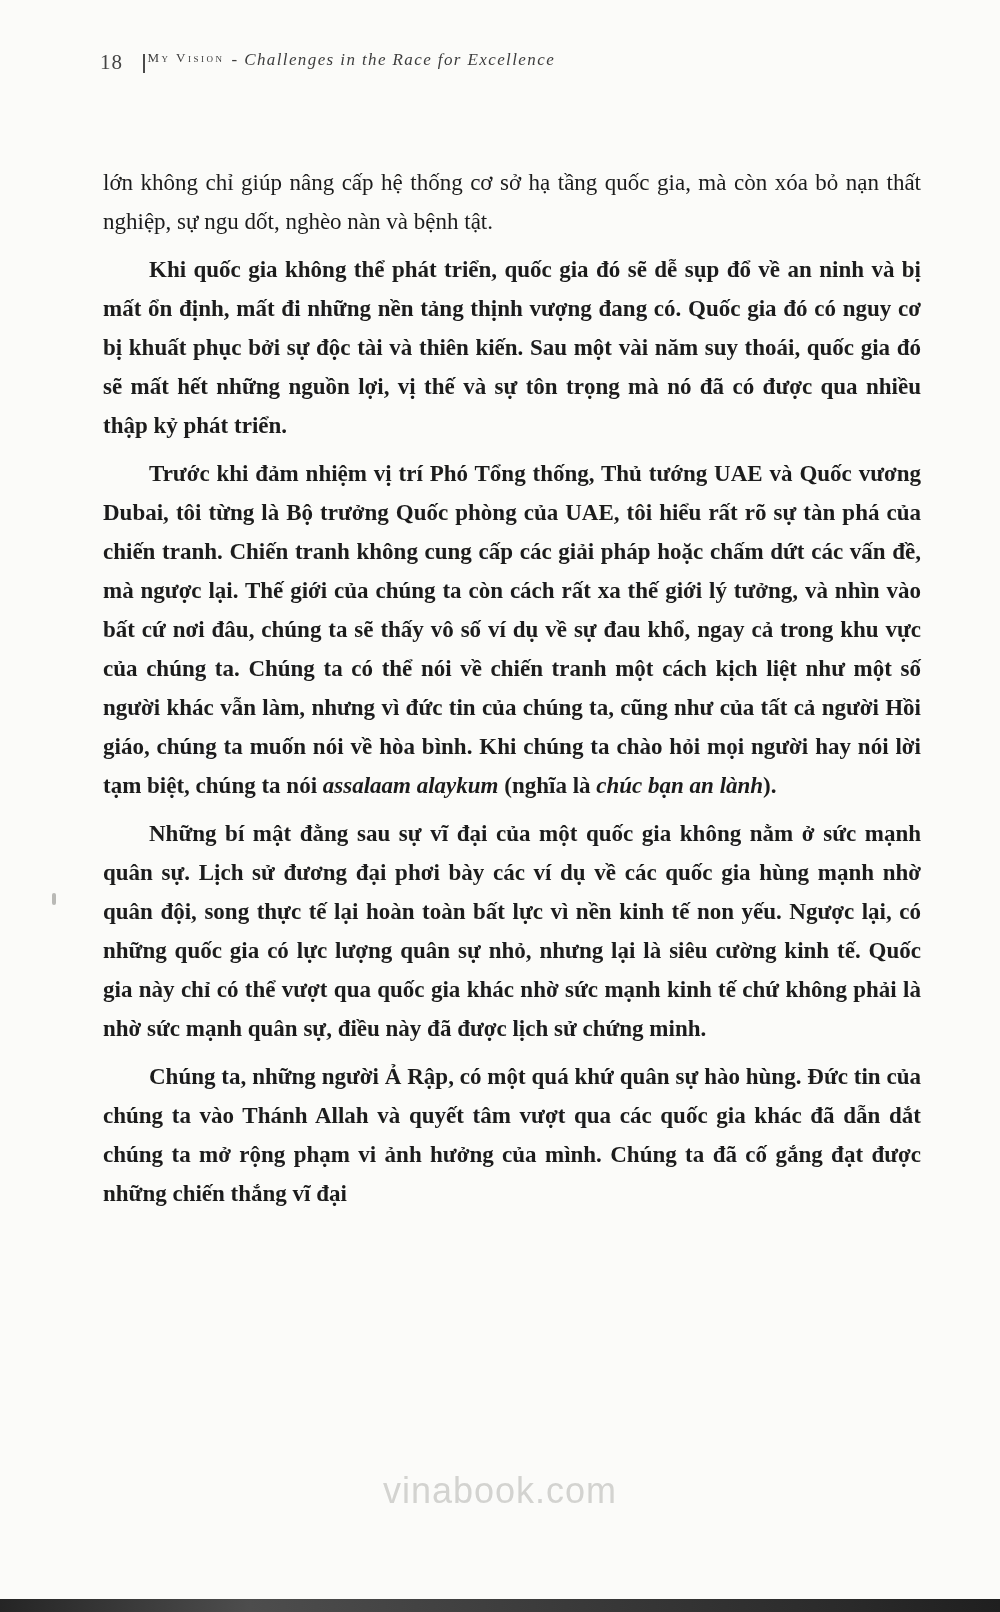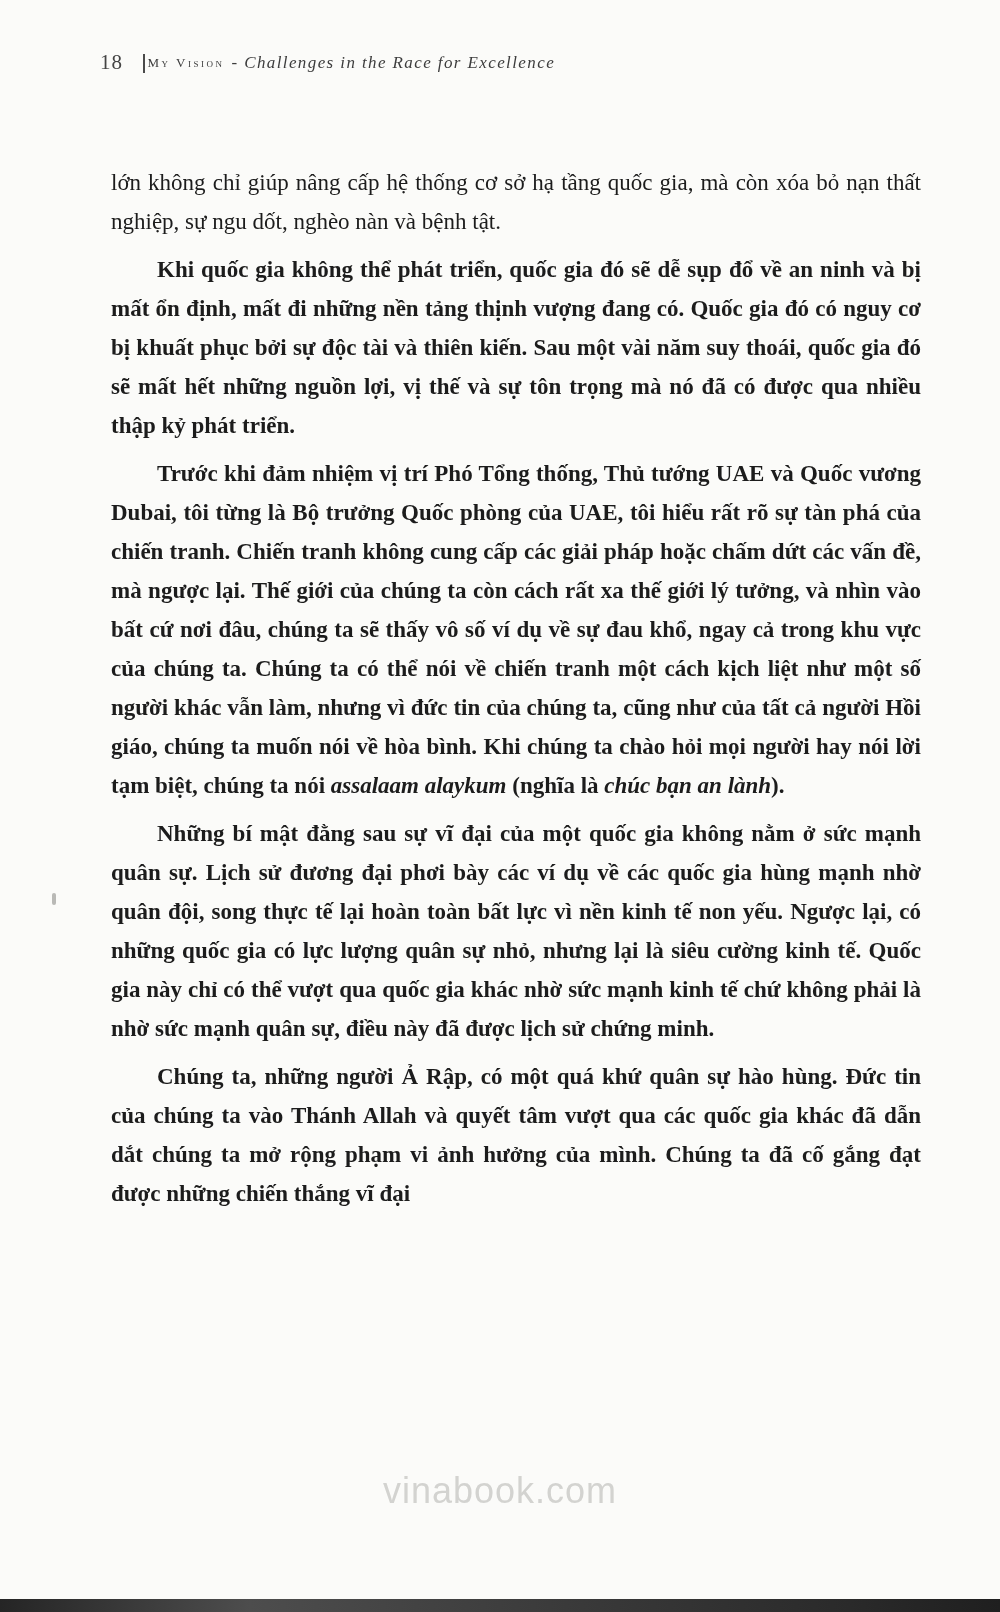--- a/index.html
+++ b/index.html
@@ -10,21 +10,21 @@
     height: 1612px;
     background: #fbfbf9;
     font-family: "Liberation Serif", serif;
     overflow: hidden;
   }
   .page-header {
     position: absolute;
     top: 50px;
     left: 100px;
     display: flex;
-    align-items: center;
+    align-items: flex-start;
     color: #3b3b3b;
     white-space: nowrap;
   }
   .page-number {
     font-size: 21px;
     letter-spacing: 1px;
     color: #444;
   }
   .header-divider {
     display: inline-block;
@@ -56,21 +56,21 @@
   .page-body {
     position: absolute;
     top: 163px;
     left: 103px;
     width: 818px;
     font-size: 23px;
     line-height: 39px;
     color: #1c1c1c;
     text-align: justify;
   }
-  p.para { margin-bottom: 9px; margin-left: 8px; }
+  p.para { margin-bottom: 9px; }
   p.para.indent { text-indent: 46px; font-weight: bold; }
   .italic { font-style: italic; }
   .page-footer {
     position: absolute;
     top: 1470px;
     left: 0;
     width: 100%;
     text-align: center;
   }
   .watermark {

